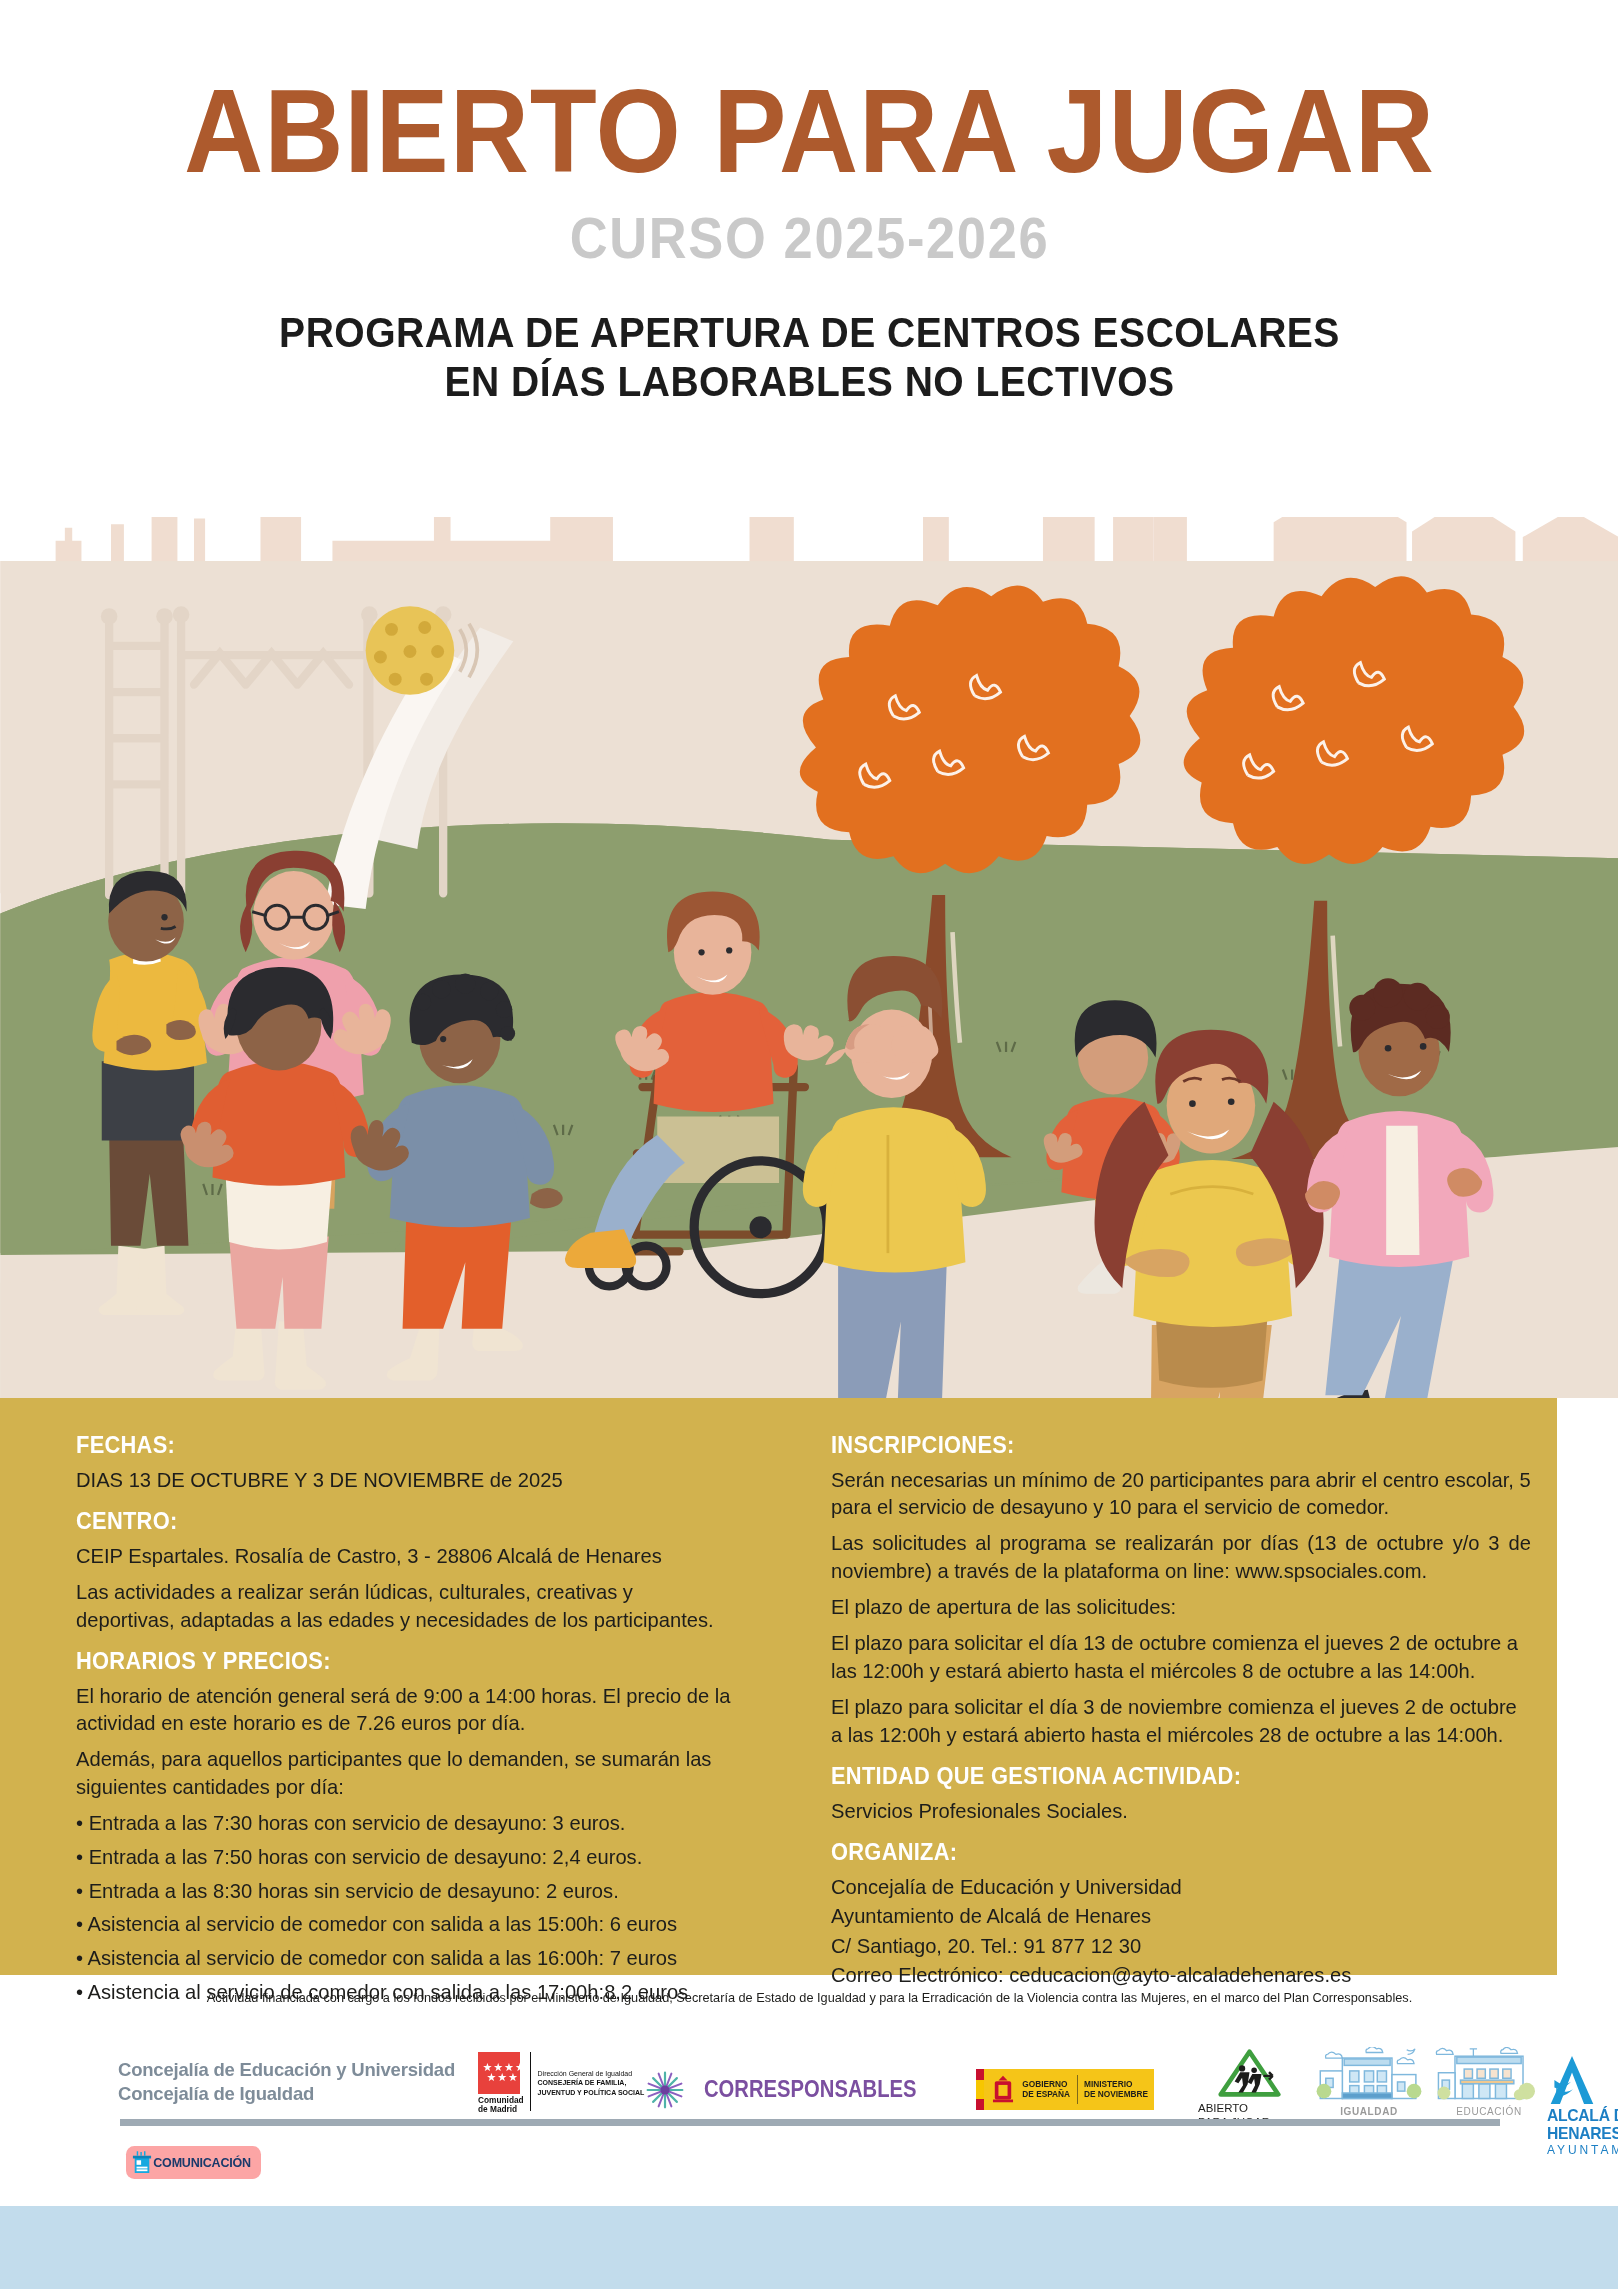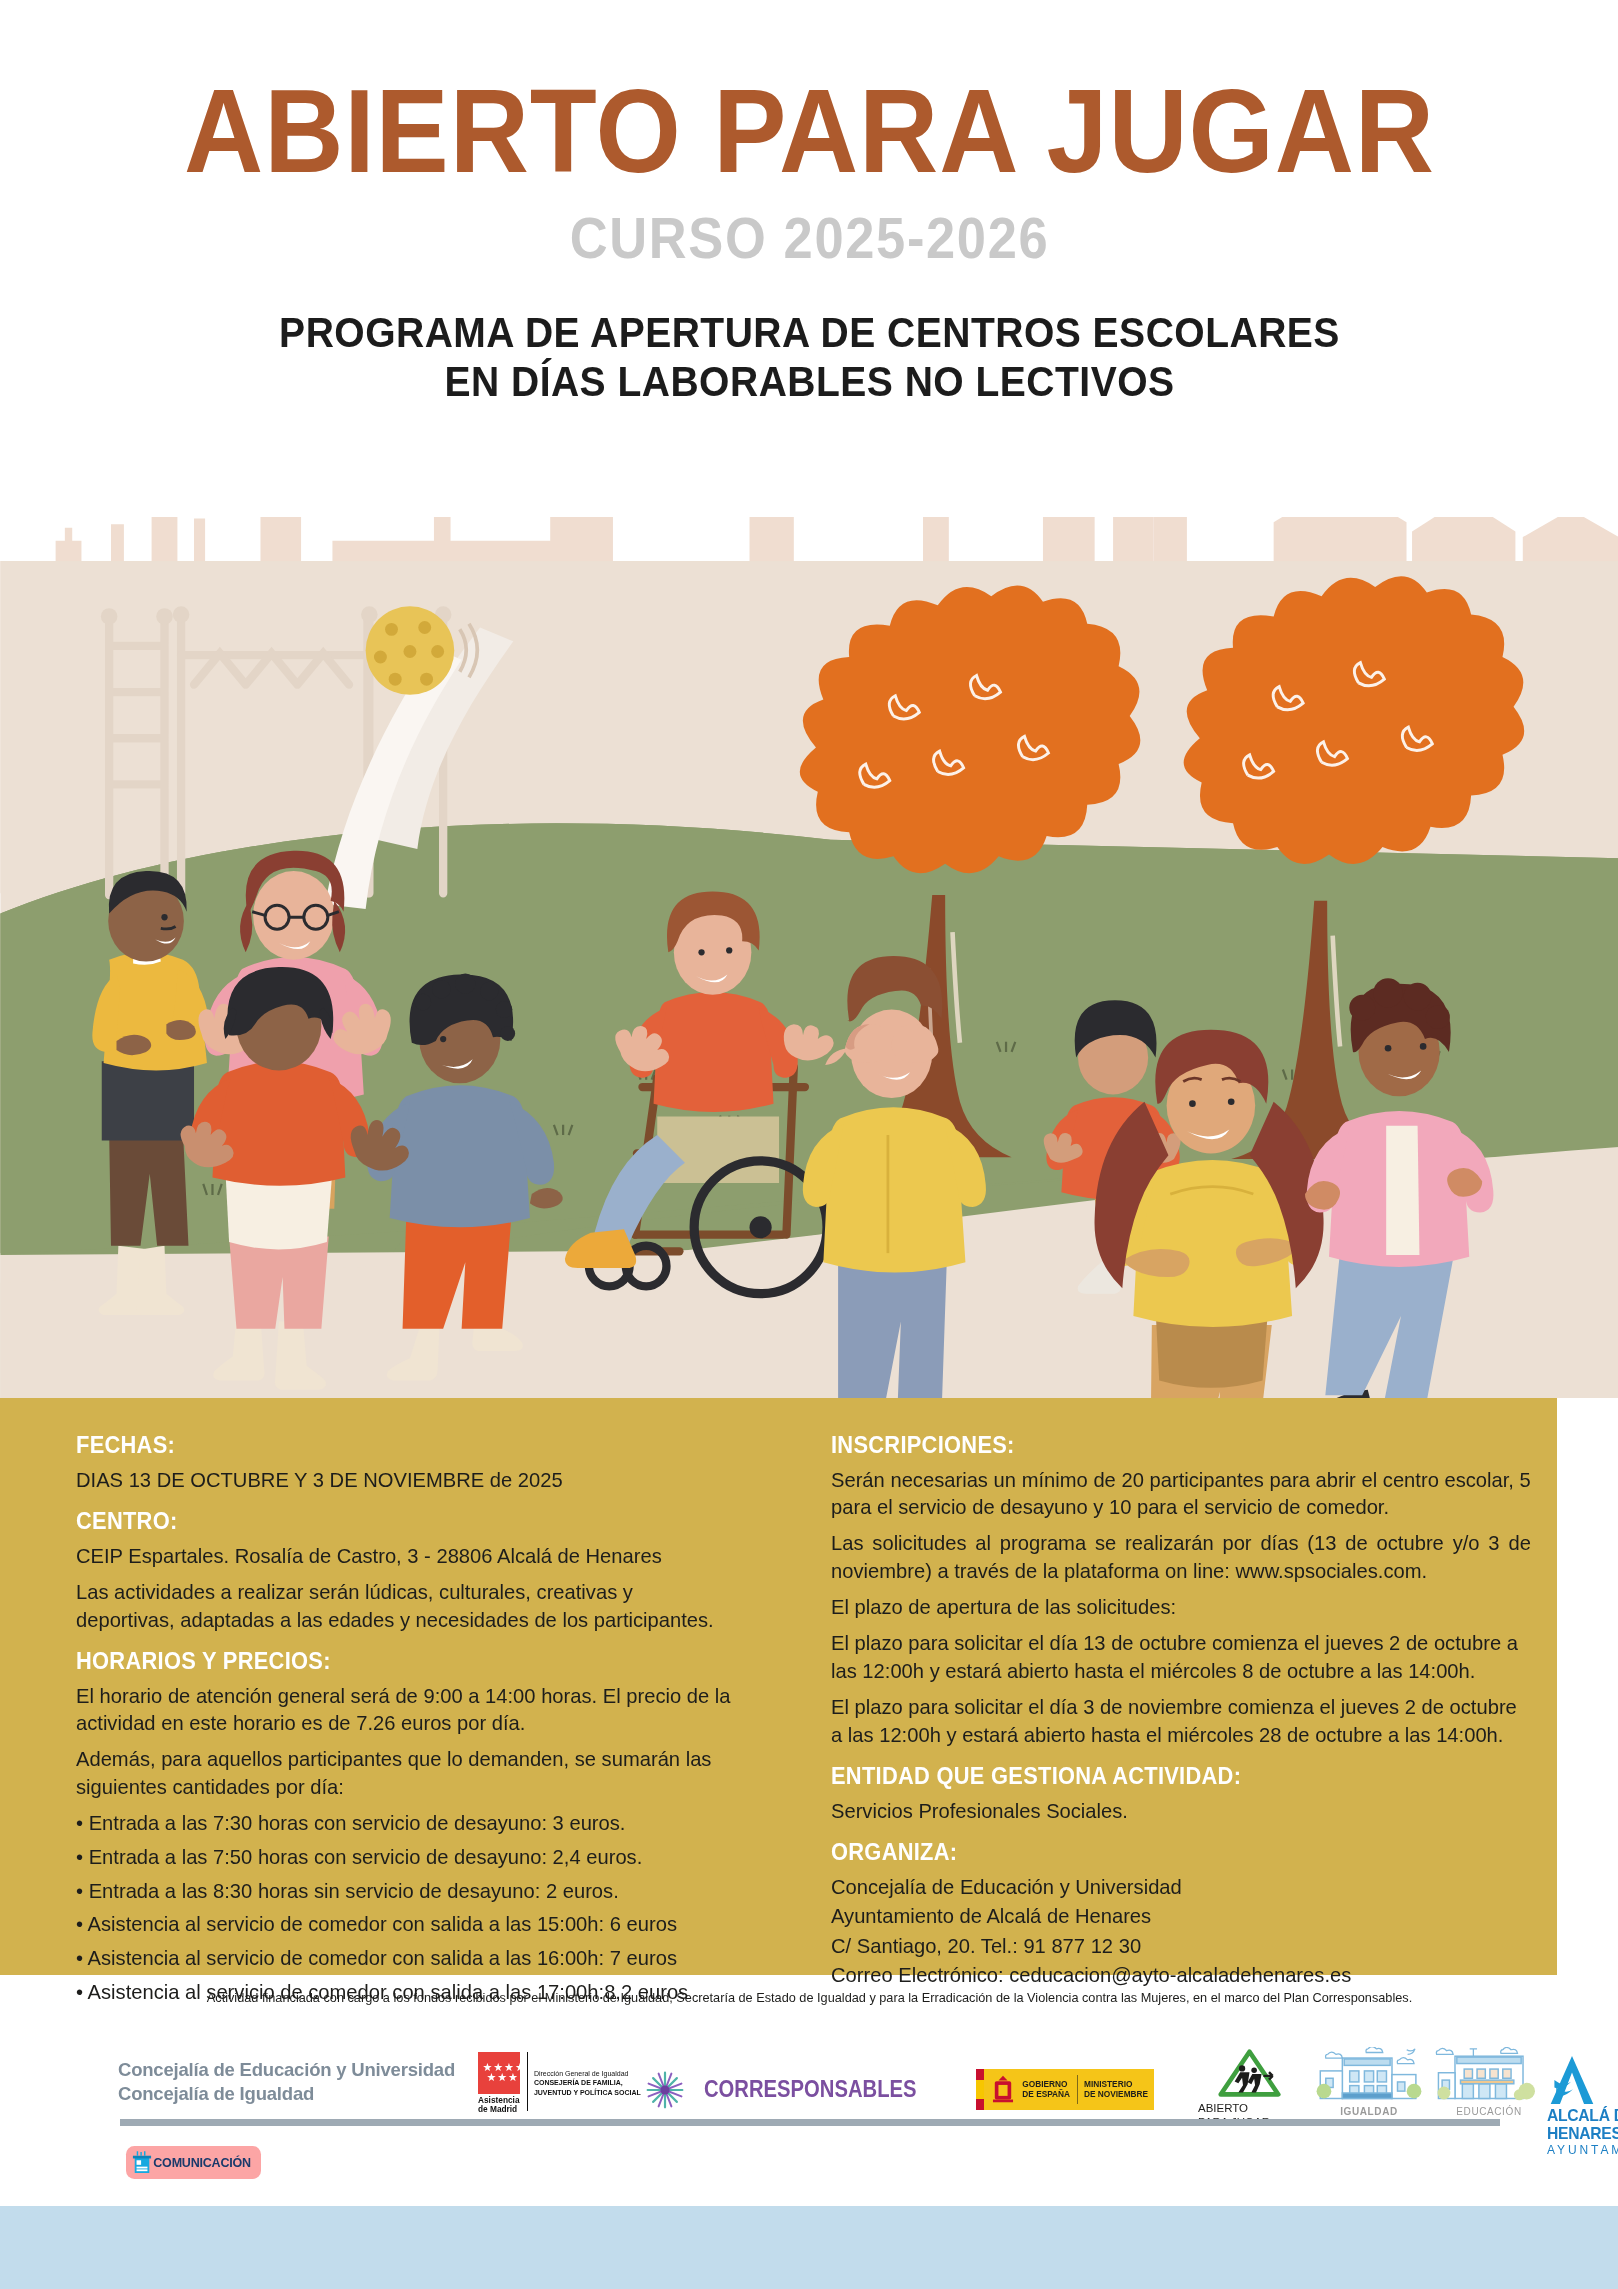--- a/index.html
+++ b/index.html
@@ -480,21 +480,21 @@
       <div>Concejalía de Igualdad</div>
     </div>
 
     <div class="logo cm-logo">
       <div style="display:flex; align-items:flex-start; gap:6.5px;">
         <div>
           <div class="cm-red">
             <div class="cm-stars">★★★★<br>&nbsp;★★★</div>
           </div>
           <div class="cm-cap">
-            <div>Asistencia</div>
+            <div>Comunidad</div>
             <div>de Madrid</div>
           </div>
         </div>
         <div style="width:0.9px;height:59px;background:#111;"></div>
         <div class="cm-right" style="padding-top:16.6px;">
           <div>Dirección General de Igualdad</div>
           <div style="font-weight:bold;">CONSEJERÍA DE FAMILIA,</div>
           <div style="font-weight:bold;">JUVENTUD Y POLÍTICA SOCIAL</div>
         </div>
       </div>

